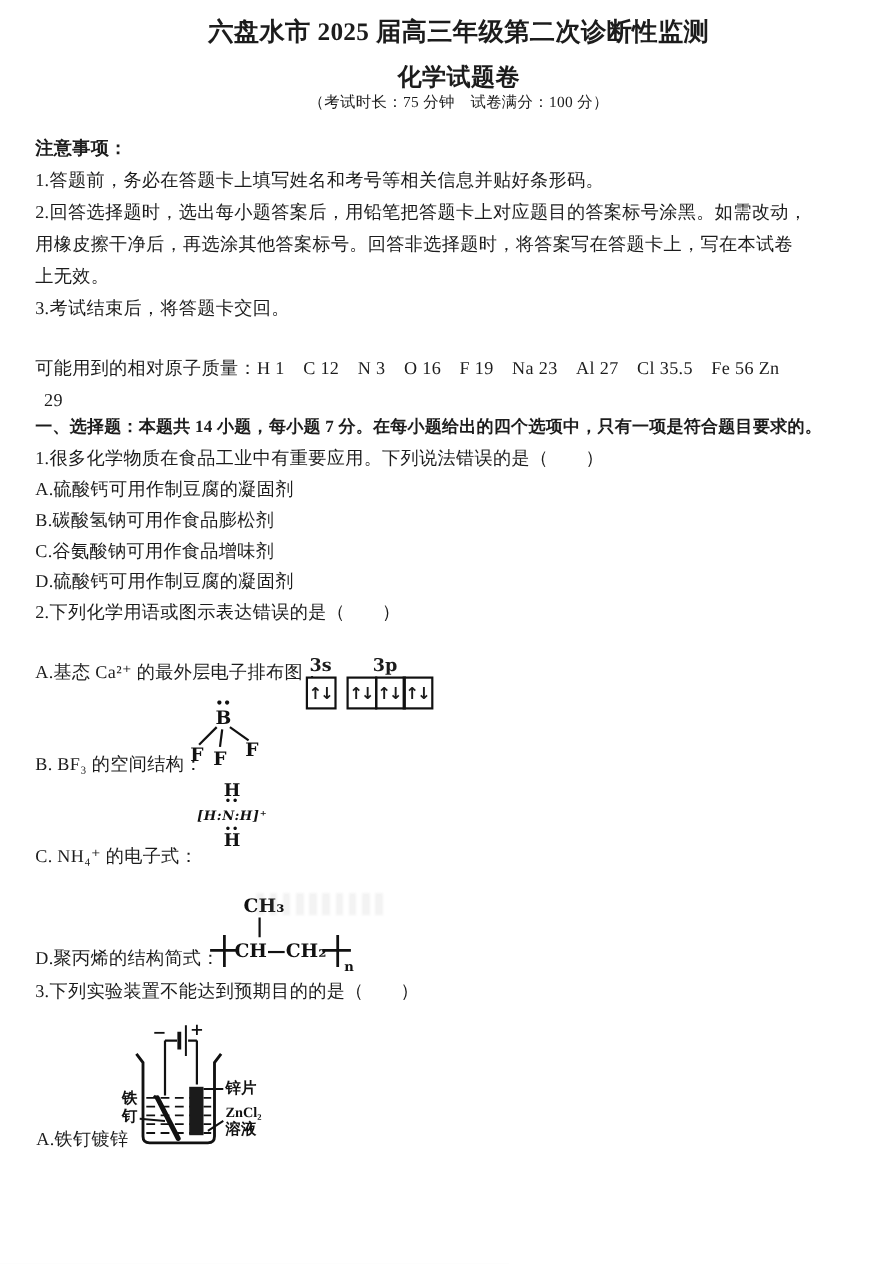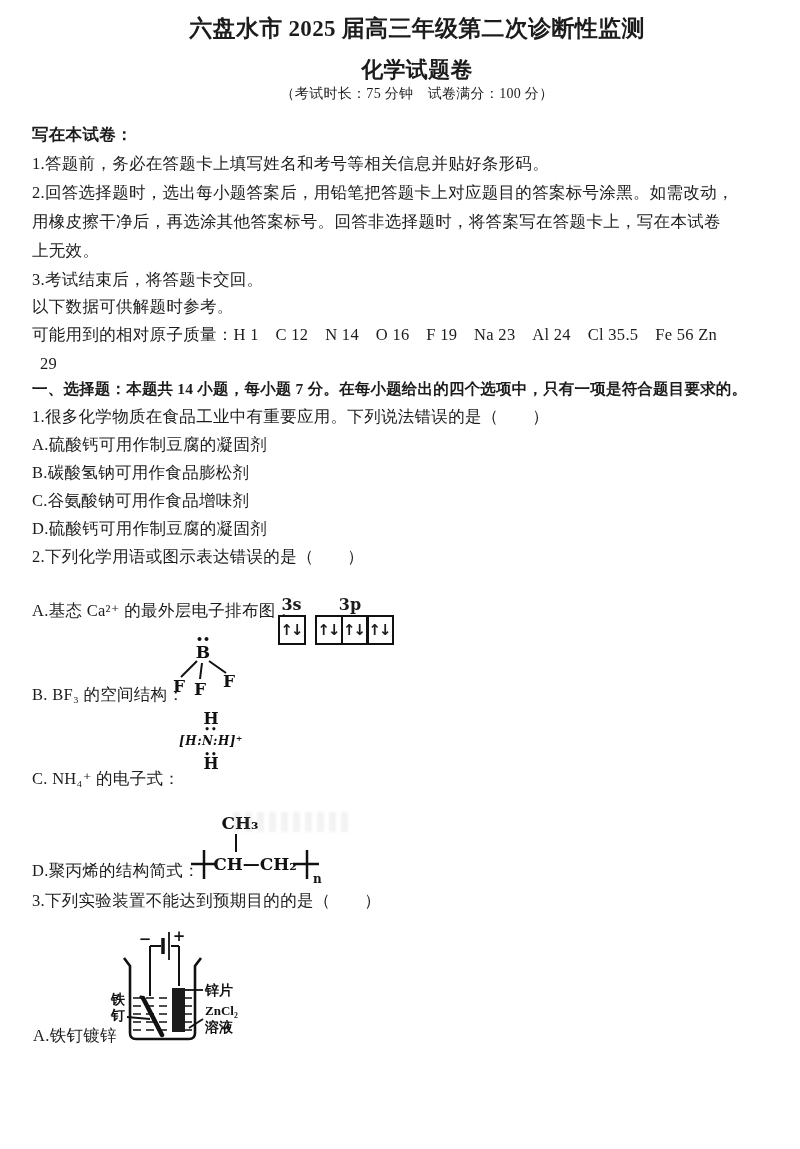--- a/index.html
+++ b/index.html
@@ -49,29 +49,28 @@
 </style>
 </head>
 <body>
 
 <div class="page">
 
   <div class="t center bold title">六盘水市 2025 届高三年级第二次诊断性监测</div>
   <div class="t center bold subtitle">化学试题卷</div>
   <div class="t center info">（考试时长：75 分钟　试卷满分：100 分）</div>
 
-  <div class="t bold" style="left:32px;top:126px">写在本试卷：</div>
+  <div class="t bold" style="left:32px;top:126px">注意事项：</div>
   <div class="t" style="left:32px;top:155px">1.答题前，务必在答题卡上填写姓名和考号等相关信息并贴好条形码。</div>
   <div class="t" style="left:32px;top:184px">2.回答选择题时，选出每小题答案后，用铅笔把答题卡上对应题目的答案标号涂黑。如需改动，</div>
   <div class="t" style="left:32px;top:213px">用橡皮擦干净后，再选涂其他答案标号。回答非选择题时，将答案写在答题卡上，写在本试卷</div>
   <div class="t" style="left:32px;top:242px">上无效。</div>
   <div class="t" style="left:32px;top:271px">3.考试结束后，将答题卡交回。</div>
 
-  <div class="t" style="left:32px;top:298px">以下数据可供解题时参考。</div>
-  <div class="t" style="left:32px;top:326px">可能用到的相对原子质量：H 1　C 12　N 14　O 16　F 19　Na 23　Al 24　Cl 35.5　Fe 56 Zn</div>
+  <div class="t" style="left:32px;top:326px">可能用到的相对原子质量：H 1　C 12　N 3　O 16　F 19　Na 23　Al 27　Cl 35.5　Fe 56 Zn</div>
   <div class="t" style="left:40px;top:355px">29</div>
 
   <div class="t bold section" style="left:32px;top:380px">一、选择题：本题共 14 小题，每小题 7 分。在每小题给出的四个选项中，只有一项是符合题目要求的。</div>
 
   <div class="t" style="left:32px;top:408px">1.很多化学物质在食品工业中有重要应用。下列说法错误的是（　　）</div>
   <div class="t" style="left:32px;top:436px">A.硫酸钙可用作制豆腐的凝固剂</div>
   <div class="t" style="left:32px;top:464px">B.碳酸氢钠可用作食品膨松剂</div>
   <div class="t" style="left:32px;top:492px">C.谷氨酸钠可用作食品增味剂</div>
   <div class="t" style="left:32px;top:520px">D.硫酸钙可用作制豆腐的凝固剂</div>
 

